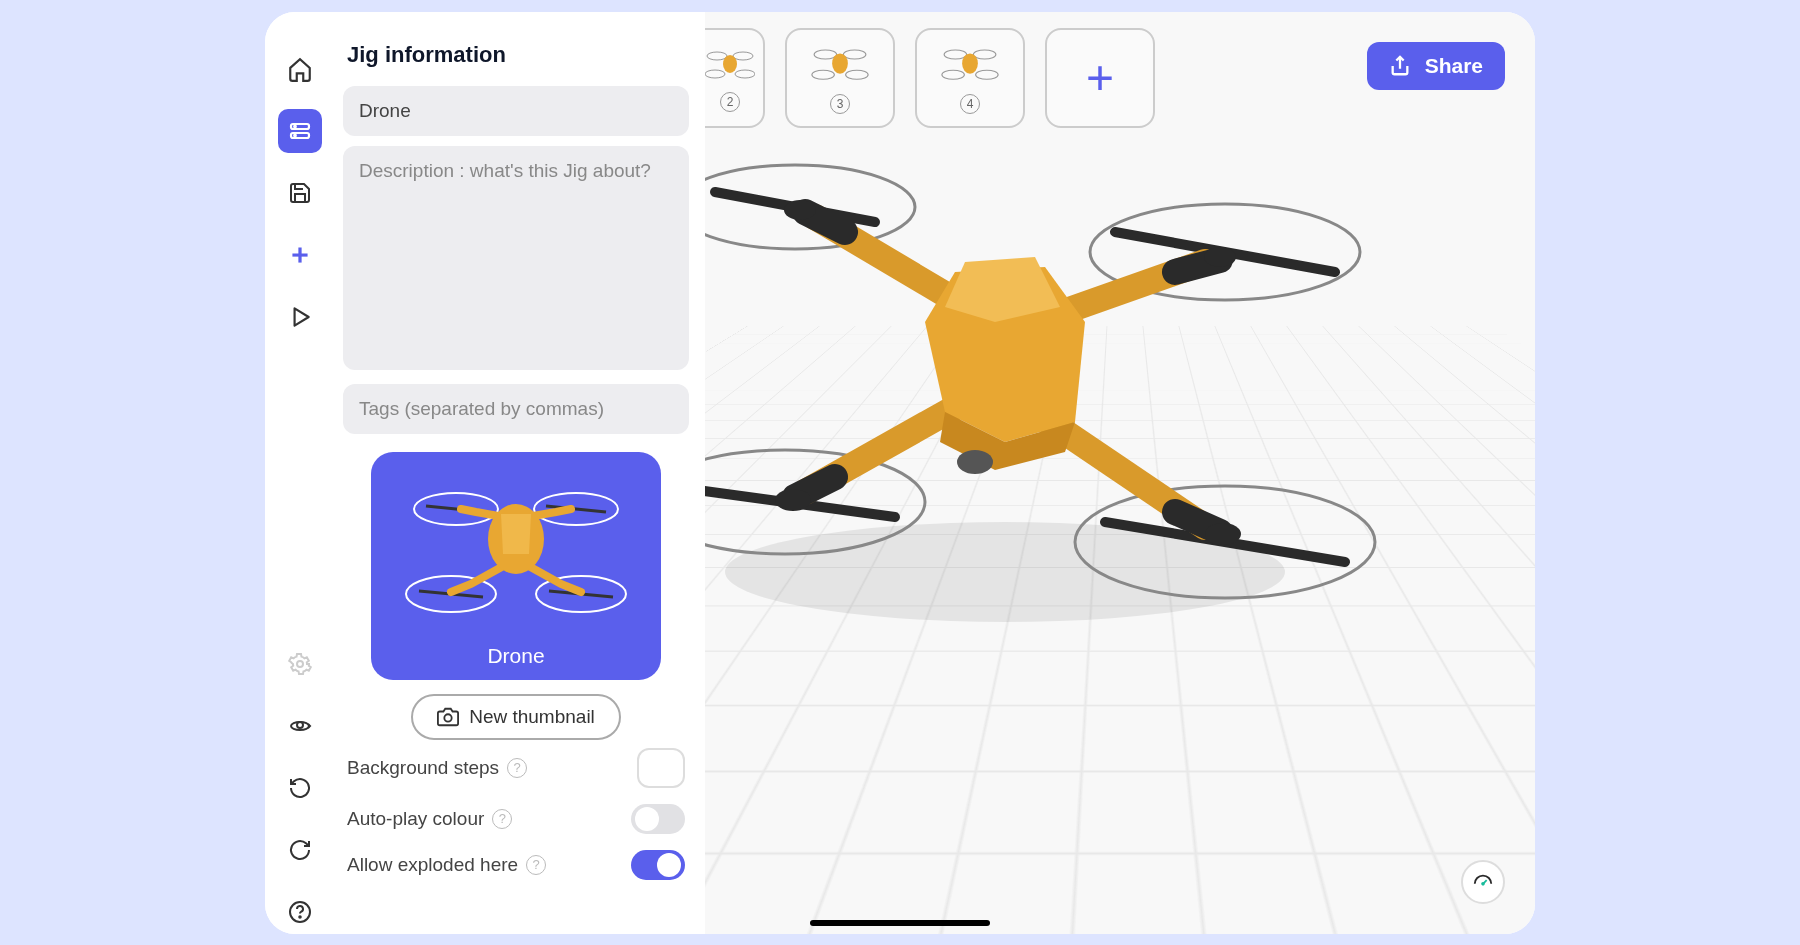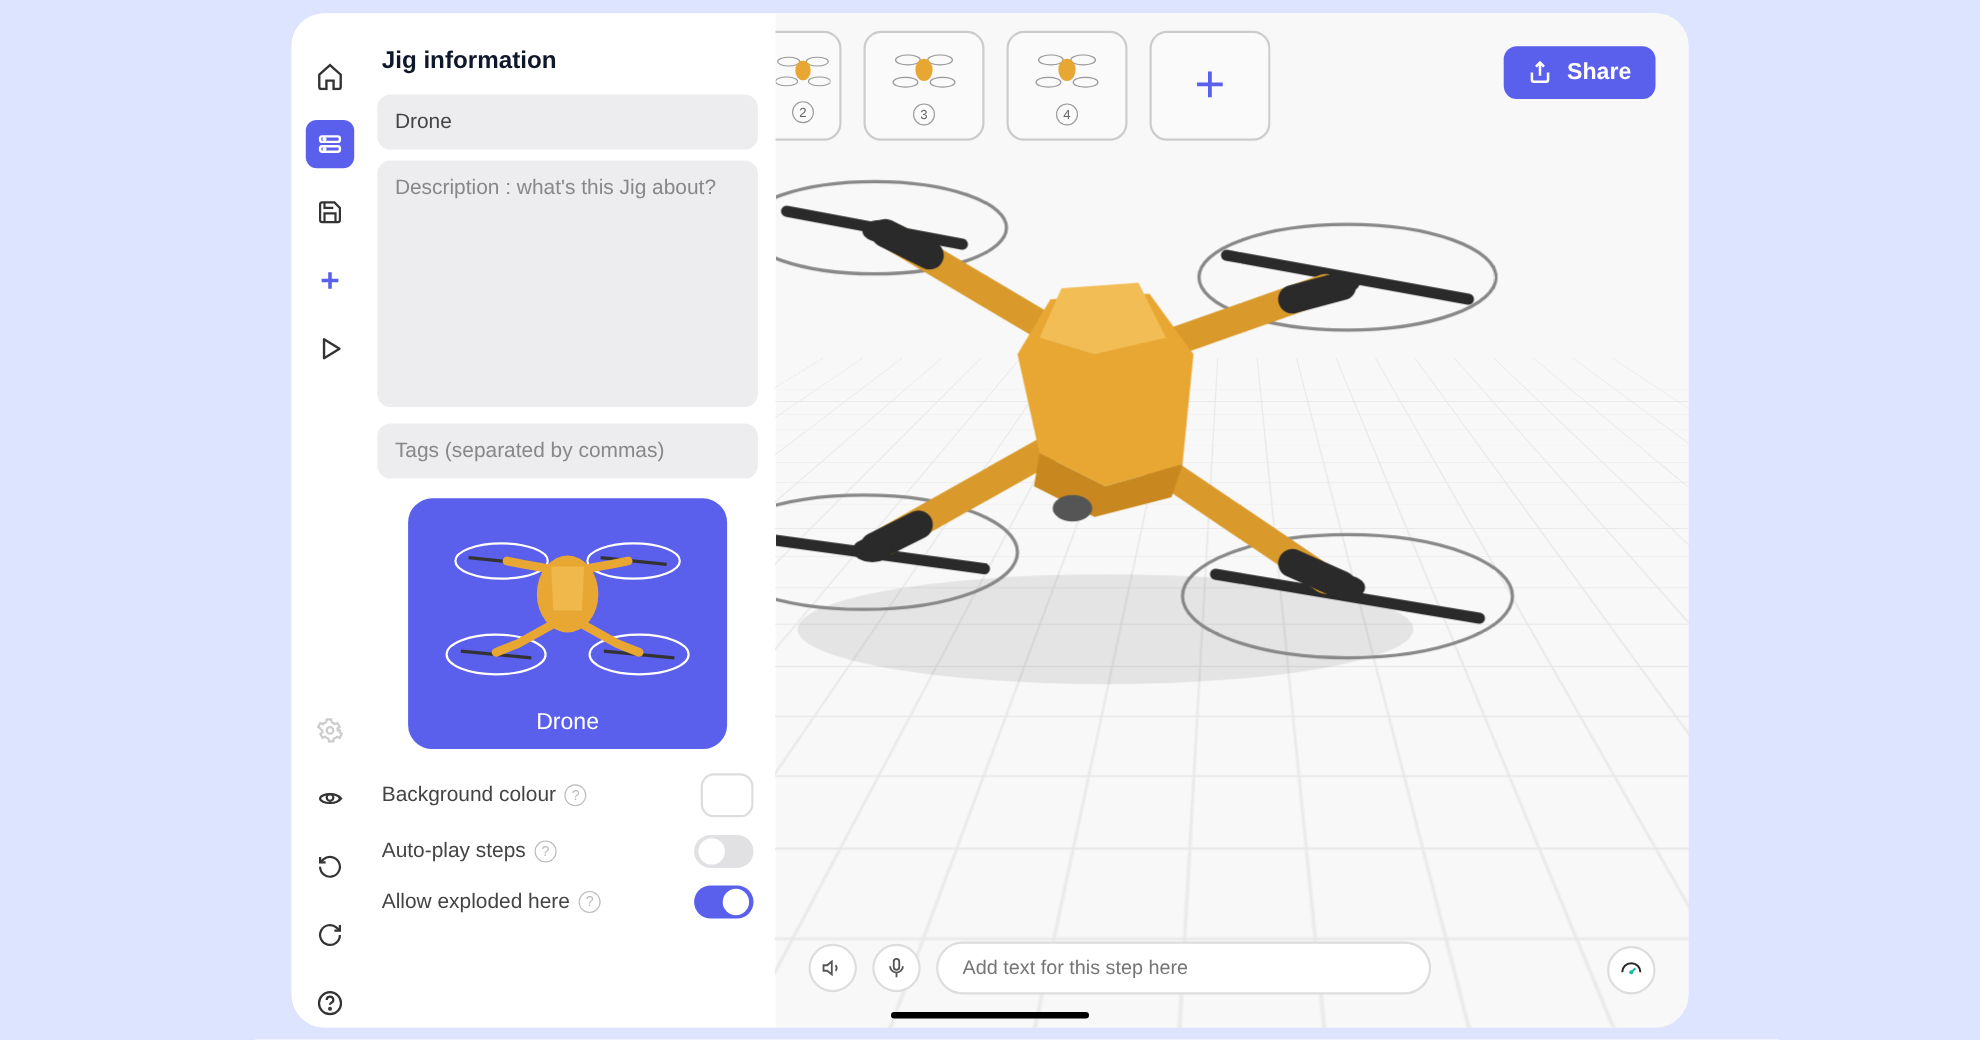--- a/index.html
+++ b/index.html
@@ -137,33 +137,40 @@
         <line x1="145" y1="42" x2="205" y2="48" stroke="#333" stroke-width="3"></line>
         <line x1="18" y1="127" x2="82" y2="133" stroke="#333" stroke-width="3"></line>
         <line x1="148" y1="127" x2="212" y2="133" stroke="#333" stroke-width="3"></line>
         <path d="M115 55 L75 48 L60 45 M115 55 L155 48 L170 45 M115 95 L70 120 L50 128 M115 95 L160 120 L180 128" stroke="#e8a732" stroke-width="8" stroke-linecap="round"></path>
         <ellipse cx="115" cy="75" rx="28" ry="35" fill="#e8a732"></ellipse>
         <path d="M100 50 L130 50 L128 90 L102 90 Z" fill="#f0b84a"></path>
       </svg>
       <div class="thumbnail-label">Drone</div>
     </div>
 
+    <button class="new-thumb-btn">
+      <svg width="22" height="22" viewBox="0 0 24 24" fill="none" stroke="currentColor" stroke-width="2">
+          <path d="M23 19a2 2 0 0 1-2 2H3a2 2 0 0 1-2-2V8a2 2 0 0 1 2-2h4l2-3h6l2 3h4a2 2 0 0 1 2 2z"></path>
+          <circle cx="12" cy="13" r="4"></circle>
+        </svg>
+      <span>New thumbnail</span>
+    </button>
 
 
     <div class="setting-row">
       <div class="setting-label">
-        <span>Background colour</span>
+        <span>Background steps</span>
         <span class="help-circ">?</span>
       </div>
       <div class="color-swatch"></div>
     </div>
 
     <div class="setting-row">
       <div class="setting-label">
-        <span>Auto-play steps</span>
+        <span>Auto-play colour</span>
         <span class="help-circ">?</span>
       </div>
       <div class="toggle off">
           <div class="knob"></div>
         </div>
     </div>
 
     <div class="setting-row">
       <div class="setting-label">
         <span>Allow exploded here</span>
@@ -255,36 +262,20 @@
 
     <button class="share-btn">
       <svg width="22" height="22" viewBox="0 0 24 24" fill="none" stroke="currentColor" stroke-width="2.5">
           <path d="M4 12v7a2 2 0 0 0 2 2h12a2 2 0 0 0 2-2v-7"></path>
           <polyline points="16 6 12 2 8 6"></polyline>
           <line x1="12" y1="2" x2="12" y2="15"></line>
         </svg>
       <span>Share</span>
     </button>
 
-    <div class="bottom-bar">
-      <div class="circle-btn">
-        <svg width="20" height="20" viewBox="0 0 24 24" fill="none" stroke="currentColor" stroke-width="2">
-            <polygon points="11 5 6 9 2 9 2 15 6 15 11 19 11 5"></polygon>
-            <path d="M15 9a4 4 0 0 1 0 6"></path>
-          </svg>
-      </div>
-      <div class="circle-btn">
-        <svg width="20" height="20" viewBox="0 0 24 24" fill="none" stroke="currentColor" stroke-width="2">
-            <rect x="9" y="2" width="6" height="12" rx="3"></rect>
-            <path d="M5 10a7 7 0 0 0 14 0"></path>
-            <line x1="12" y1="17" x2="12" y2="22"></line>
-          </svg>
-      </div>
-      <input class="step-text-input" placeholder="Add text for this step here" style="">
-    </div>
 
     <div class="perf-btn">
       <svg width="22" height="22" viewBox="0 0 24 24" fill="none" stroke="#2a2a2a" stroke-width="2">
           <path d="M3 14a9 9 0 0 1 18 0"></path>
           <circle cx="12" cy="14" r="2" fill="#1abc9c" stroke="none"></circle>
           <line x1="12" y1="14" x2="16" y2="10" stroke="#1abc9c"></line>
         </svg>
     </div>
   </div>
 

